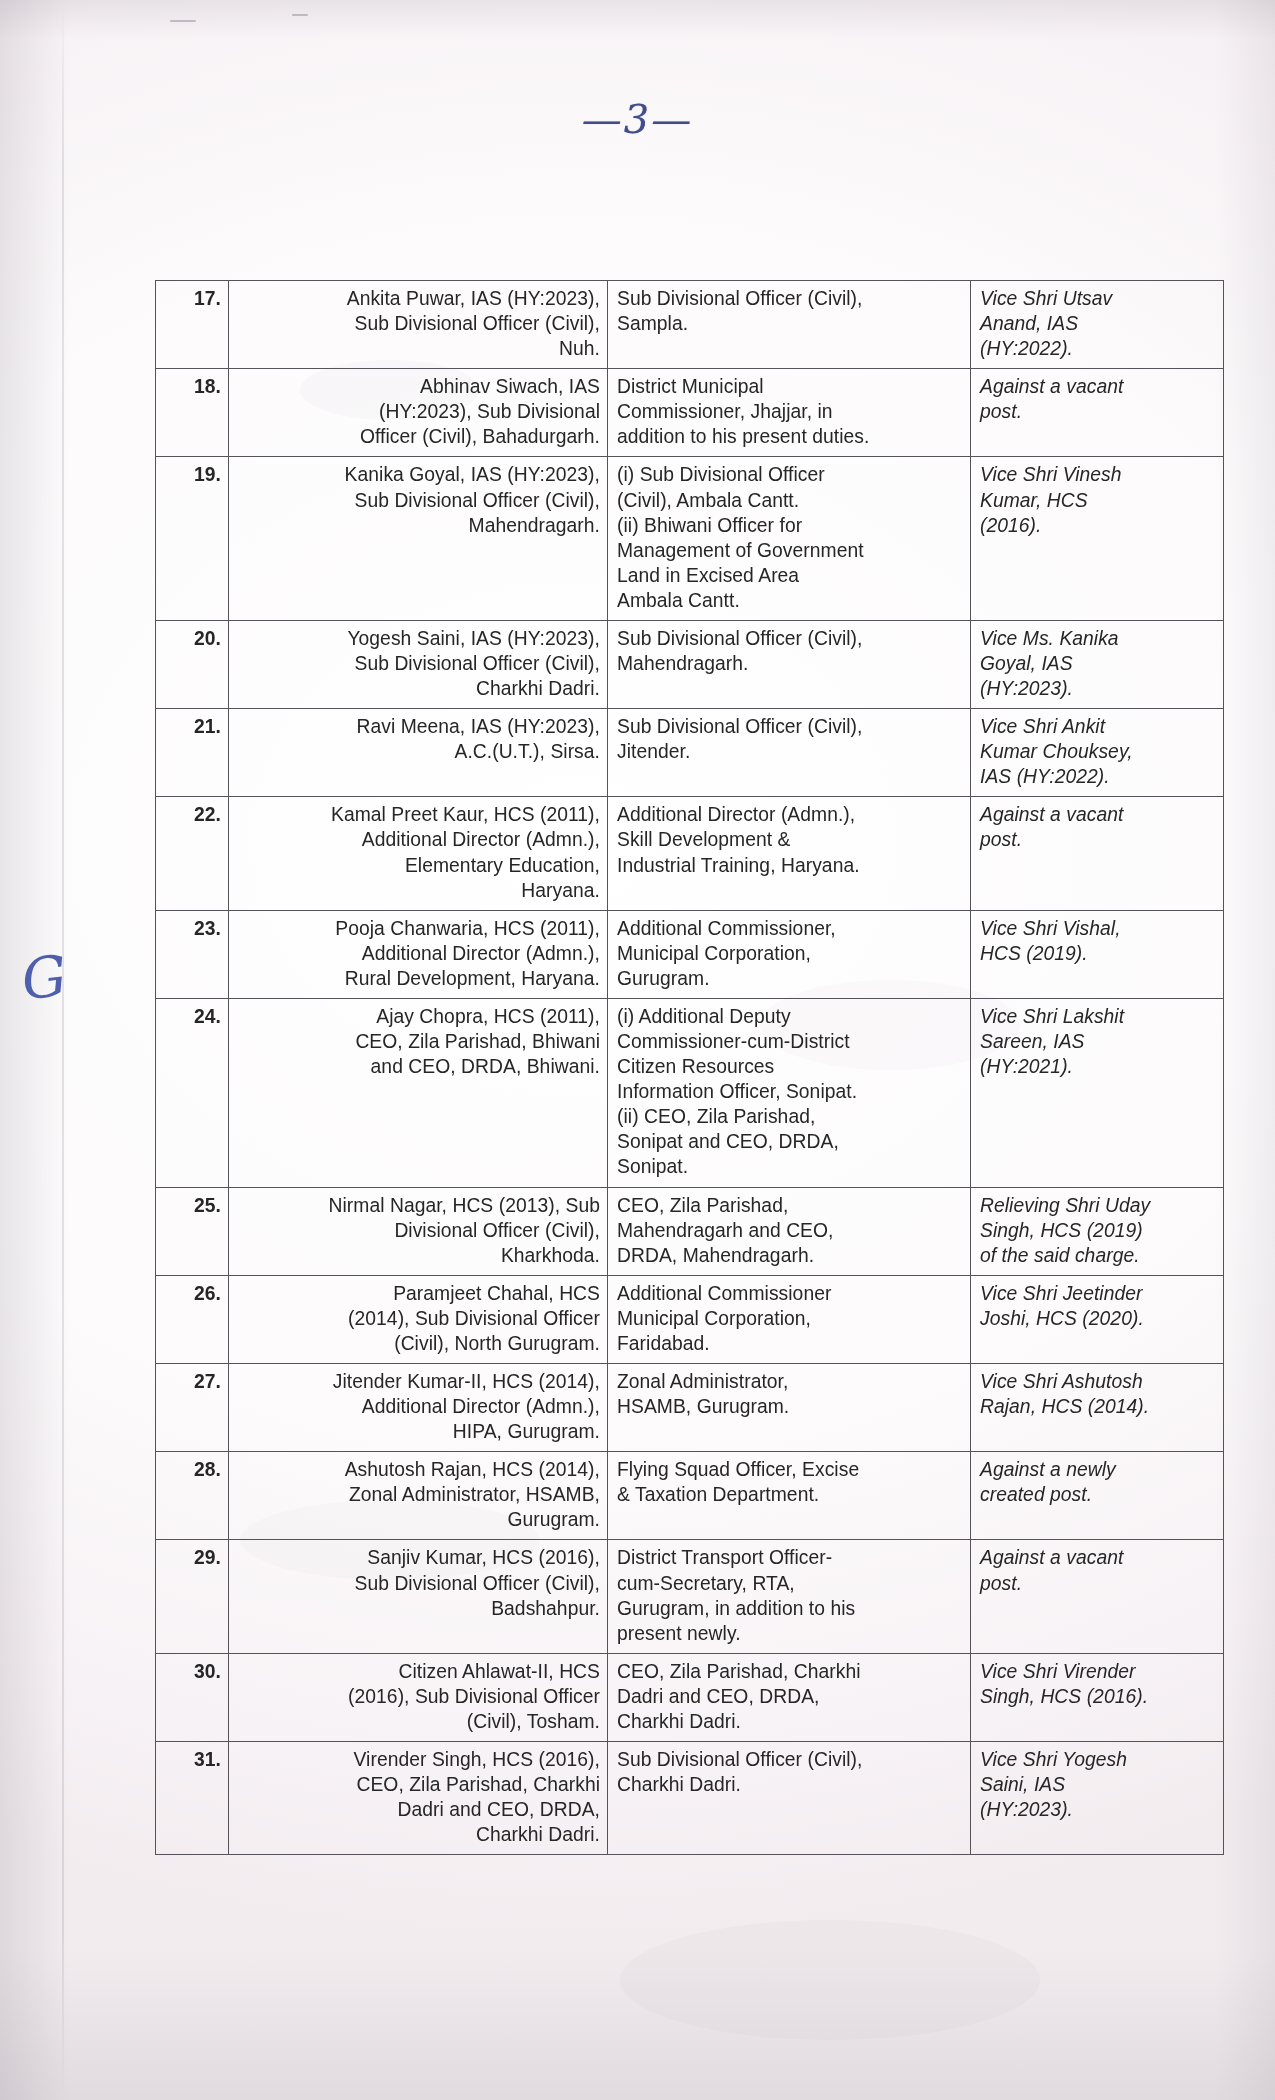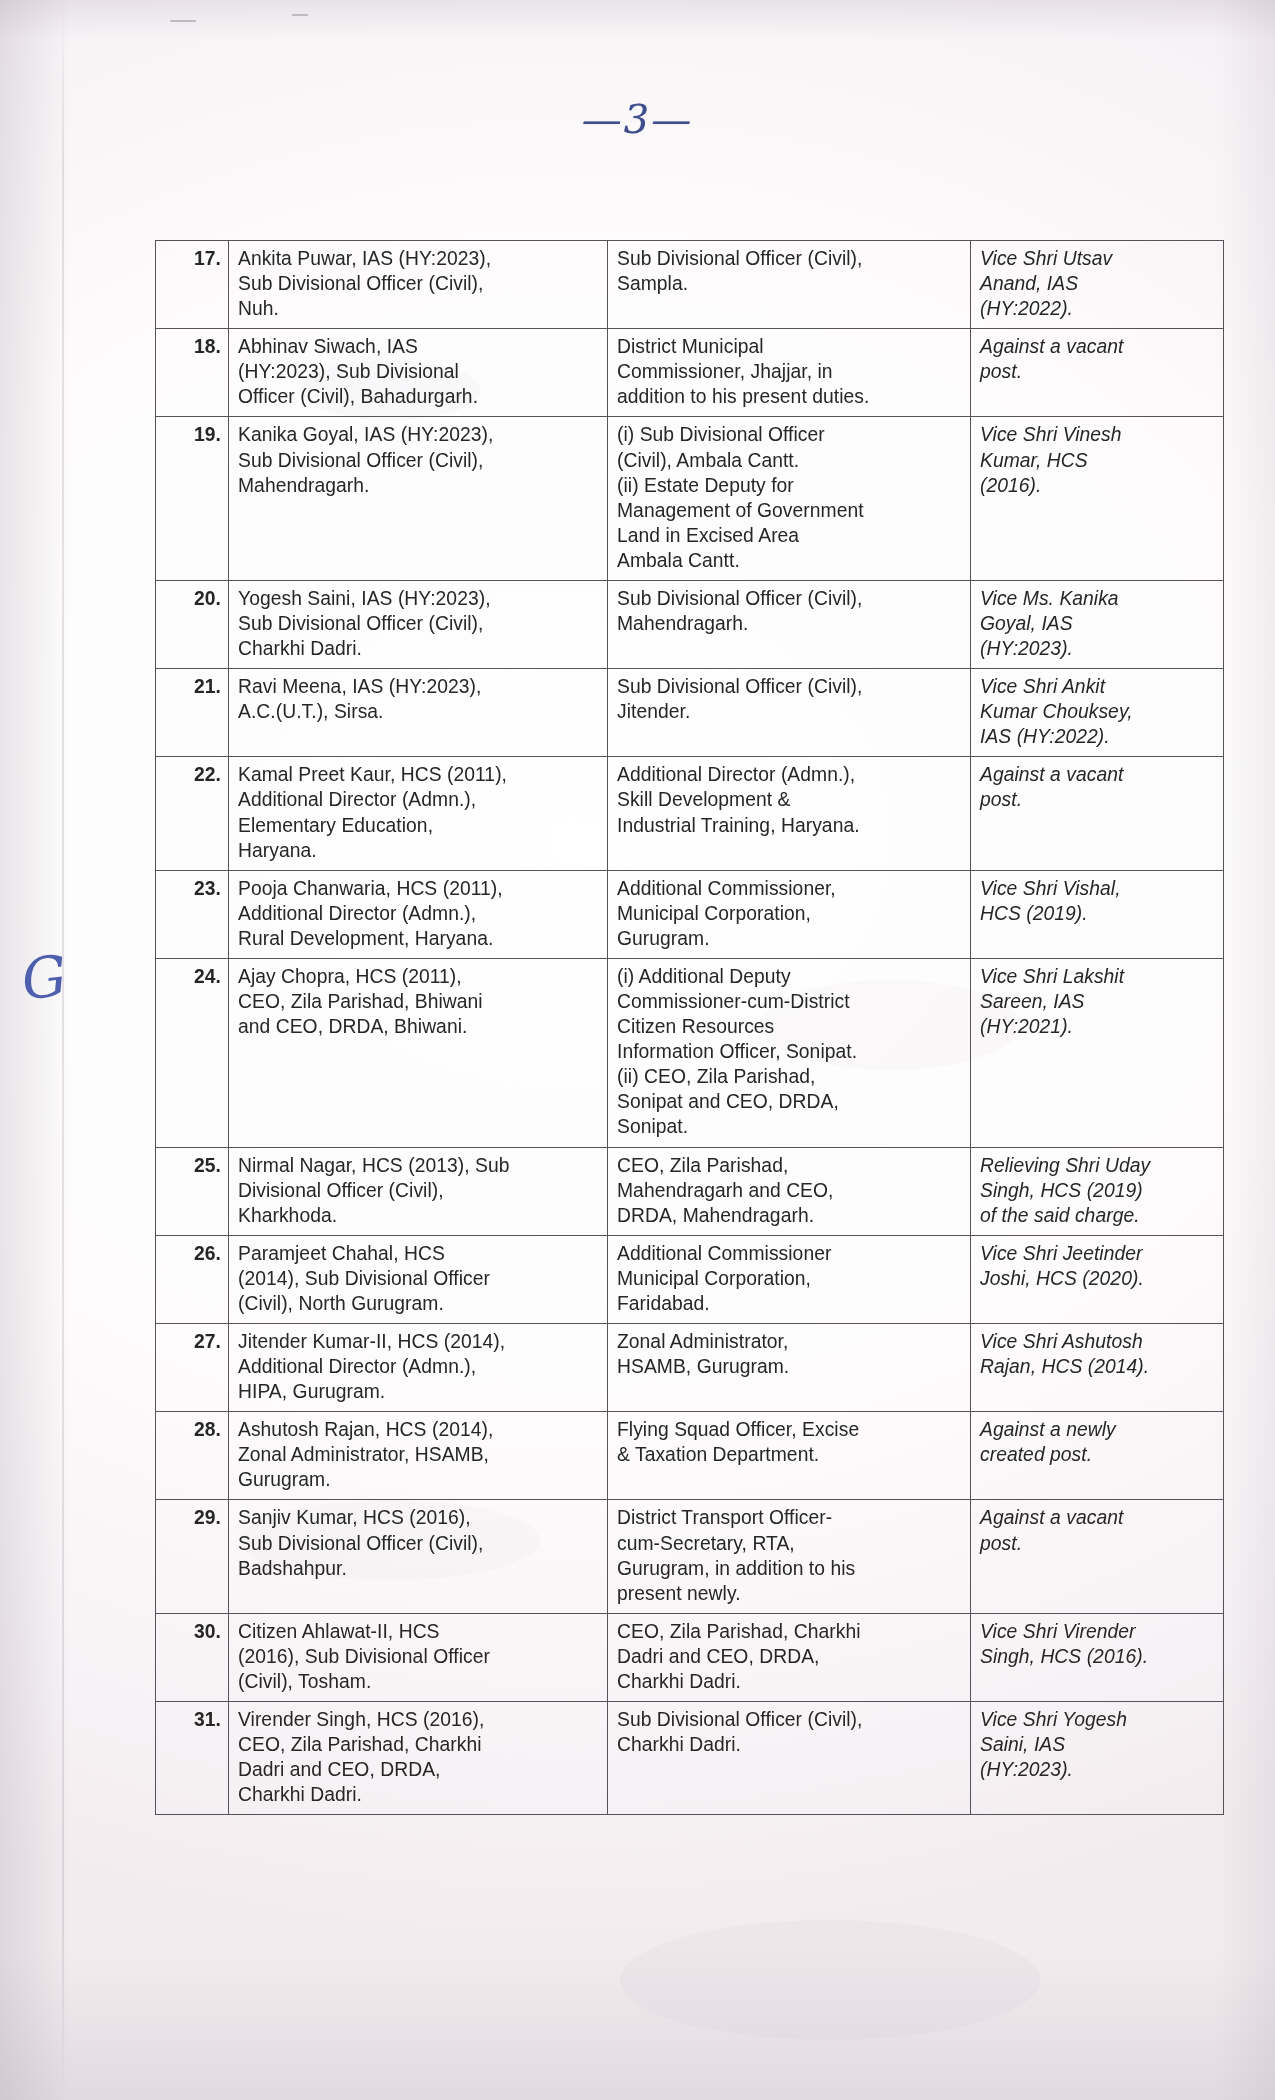--- a/index.html
+++ b/index.html
@@ -102,39 +102,40 @@
     left: 155px;
     top: 240px;
     width: 1000px;
   }
 
   table.order-table {
     border-collapse: collapse;
     width: 1000px;
     table-layout: fixed;
     color: #262626;
+    margin-top: 40px;
   }
 
   table.order-table td {
     border: 1.3px solid #55525a;
     vertical-align: top;
     padding: 5px 7px 7px 9px;
     font-size: 19.3px;
     line-height: 1.30;
     letter-spacing: 0.05px;
   }
 
   td.col-sr {
     width: 56px;
     text-align: right;
     padding-right: 10px;
     font-weight: bold;
     white-space: nowrap;
   }
-  td.col-officer { width: 362px; }
+  td.col-officer { width: 362px; text-align: right; }
   td.col-posting { width: 346px; }
   td.col-remarks { width: 236px; font-style: italic; }
 
   .cell-line { display: block; }
 
   
   table.order-table td,
   .page-number,
   .margin-initial {
     -webkit-font-smoothing: antialiased;
@@ -214,21 +215,21 @@
           <tr>
             <td class="col-sr">19.</td>
             <td class="col-officer">
               <span class="cell-line">Kanika Goyal, IAS (HY:2023),</span>
               <span class="cell-line">Sub Divisional Officer (Civil),</span>
               <span class="cell-line">Mahendragarh.</span>
             </td>
             <td class="col-posting">
               <span class="cell-line">(i) Sub Divisional Officer</span>
               <span class="cell-line">(Civil), Ambala Cantt.</span>
-              <span class="cell-line">(ii) Estate Deputy for</span>
+              <span class="cell-line">(ii) Bhiwani Officer for</span>
               <span class="cell-line">Management of Government</span>
               <span class="cell-line">Land in Excised Area</span>
               <span class="cell-line">Ambala Cantt.</span>
             </td>
             <td class="col-remarks">
               <span class="cell-line">Vice Shri Vinesh</span>
               <span class="cell-line">Kumar, HCS</span>
               <span class="cell-line">(2016).</span>
             </td>
           </tr>

